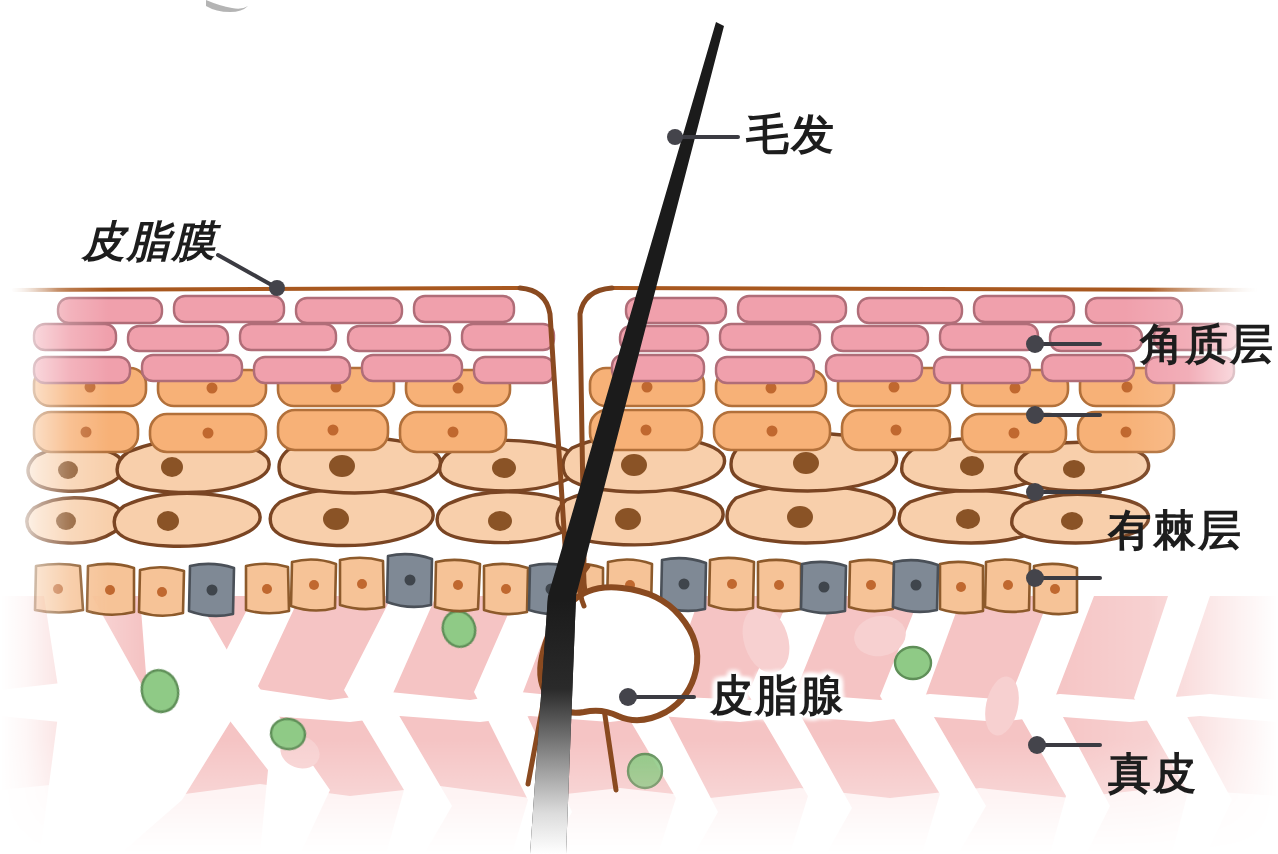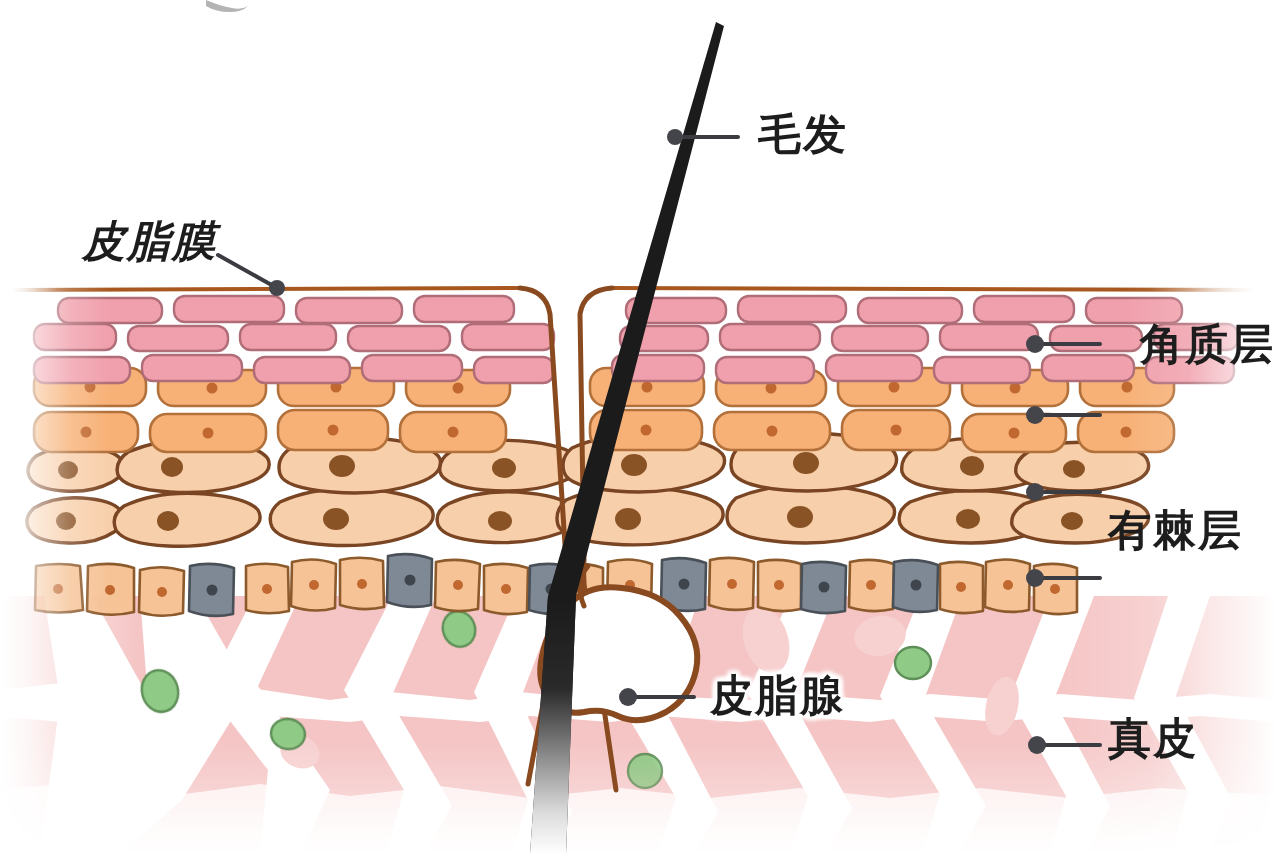--- a/index.html
+++ b/index.html
@@ -21,28 +21,28 @@
     letter-spacing:2px;
     line-height:1;
   }
   .lbl-big{font-size:43px;}
   .lbl-halo{
     text-shadow:
       0 0 6px #fff, 0 0 6px #fff, 0 0 6px #fff,
       2px 0 5px #fff, -2px 0 5px #fff, 0 2px 5px #fff, 0 -2px 5px #fff,
       3px 3px 5px #fff, -3px -3px 5px #fff, 3px -3px 5px #fff, -3px 3px 5px #fff;
   }
-  #lbl-maofa{left:746px;top:113px;margin-left:12px;}
+  #lbl-maofa{left:746px;top:113px;}
   #lbl-pizhimo{left:82px;top:220px;font-style:italic;}
   #lbl-jiaozhi{left:1108px;top:323px;margin-left:32px;}
   #lbl-keli{left:1108px;top:400px;}
   #lbl-youji{left:1108px;top:469px;margin-top:40px;}
   #lbl-jidi{left:1108px;top:550px;}
   #lbl-pizhixian{left:702px;top:674px;margin-left:8px;}
-  #lbl-zhenpi{left:1108px;top:717px;}
+  #lbl-zhenpi{left:1108px;top:752px;}
 </style>
 </head>
 <body>
 
 <div id="stage">
 
 <svg viewBox="0 0 1278 854" xmlns="http://www.w3.org/2000/svg">
   <defs>
 
     <linearGradient id="fadeX" x1="0" y1="0" x2="1278" y2="0" gradientUnits="userSpaceOnUse">

